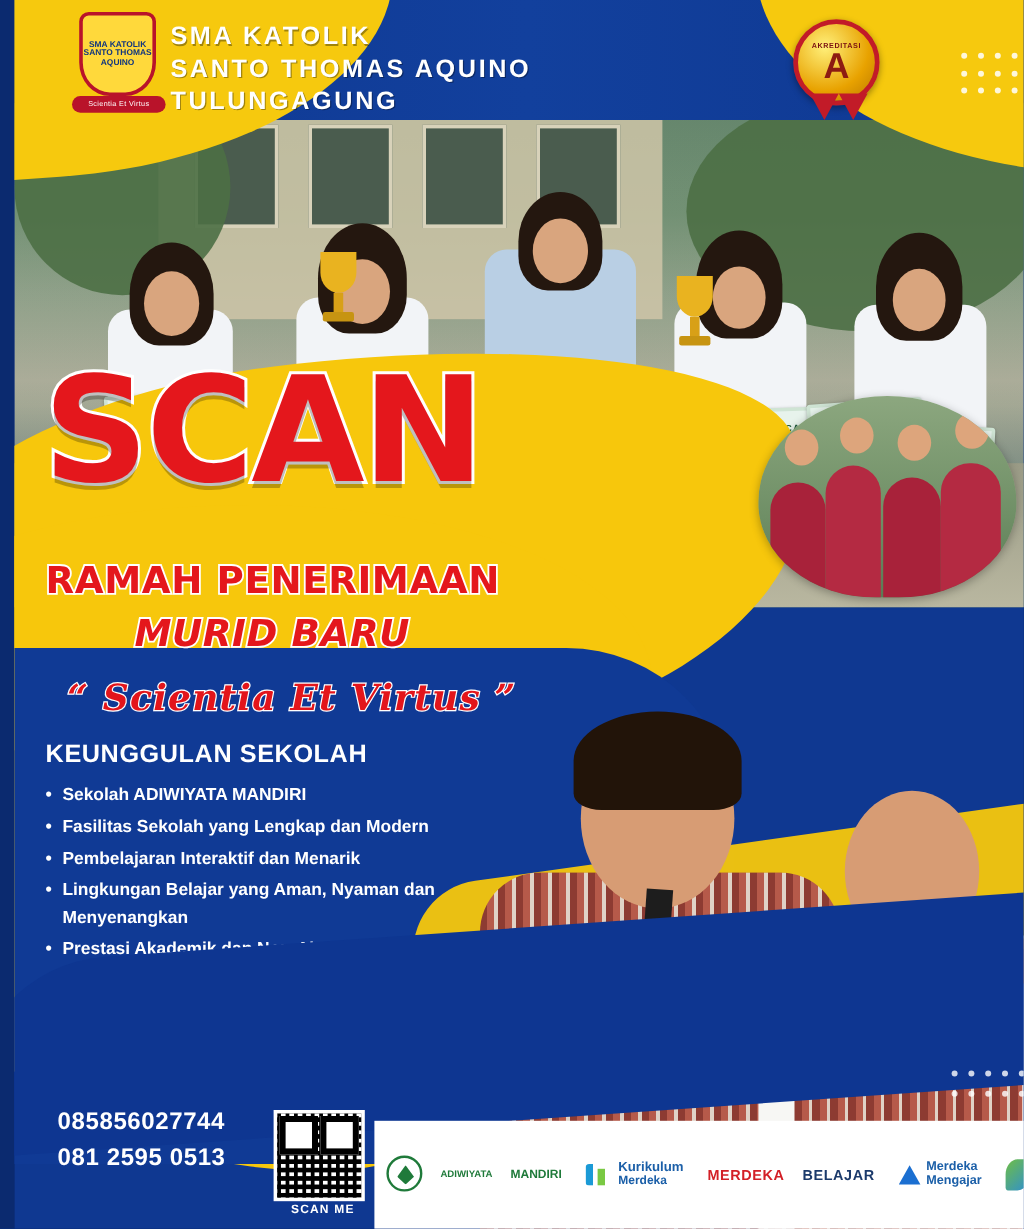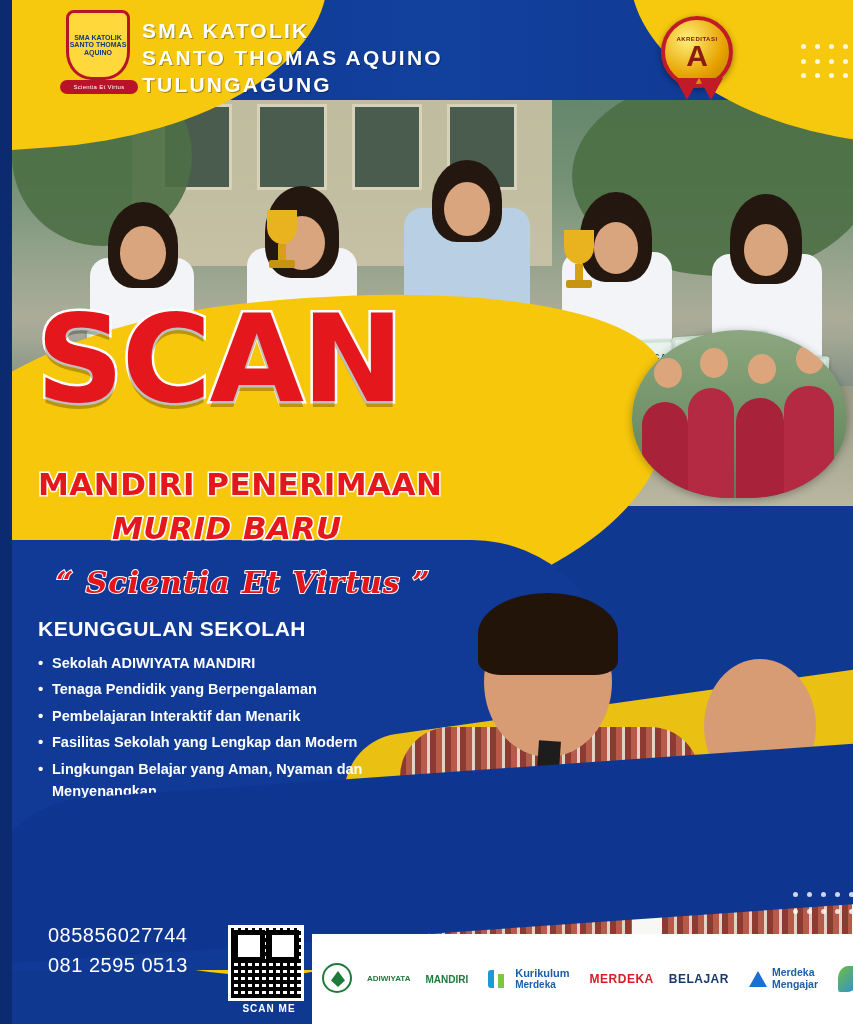--- a/index.html
+++ b/index.html
@@ -245,21 +245,21 @@
     font-size: 50px; font-weight: bold; font-style: italic;
     color:#f3e6c8; -webkit-text-stroke: 3px #6c4a12; paint-order: stroke fill;
     font-family: "DejaVu Serif", serif;
     transform: rotate(-3deg);
     text-shadow: 2px 4px 0 rgba(0,0,0,.28);
   }
 
   
   .contact {
     position:absolute; left: 36px; bottom: 44px;
-    color:#ffffff; font-size: 20px; font-weight: normal; line-height: 1.5;
+    color:#ffffff; font-size: 20px; font-weight: bold; line-height: 1.5;
     letter-spacing: .5px;
   }
   .qr-wrap {
     position:absolute; left: 216px; bottom: 10px; width: 82px; text-align:center;
   }
   .qr {
     width: 76px; height: 76px; background:#ffffff; padding:3px;
   }
   .qr-grid {
     width:100%; height:100%;
@@ -475,30 +475,29 @@
       <i></i>
       <i></i>
       <i></i>
       <i></i>
       <i></i>
       <i></i>
       <i></i>
   </div>
 
   <div class="spmb">SCAN</div>
-  <div class="spmb-sub1">MANDIRI PENERIMAAN</div>
+  <div class="spmb-sub1">RAMAH PENERIMAAN</div>
   <div class="spmb-sub2">MURID BARU</div>
   <div class="motto">“ Scientia Et Virtus ”</div>
 
   <div class="keunggulan-title">KEUNGGULAN SEKOLAH</div>
   <ul class="keunggulan-list">
     <li>Sekolah ADIWIYATA MANDIRI</li>
-    <li>Tenaga Pendidik yang Berpengalaman</li>
+    <li>Fasilitas Sekolah yang Lengkap dan Modern</li>
     <li>Pembelajaran Interaktif dan Menarik</li>
-    <li>Fasilitas Sekolah yang Lengkap dan Modern</li>
     <li>Lingkungan Belajar yang Aman, Nyaman dan Menyenangkan</li>
     <li>Prestasi Akademik dan Non-Akademik yang Gemilang</li>
   </ul>
 
   <div class="info-lanjut">Informasi Lebih Lanjut</div>
 
   <div class="tagline1">Pilihan Tepat</div>
   <div class="tagline2">Generasi Emas</div>
 
   <div class="blue-ribbon-bottom"></div>

